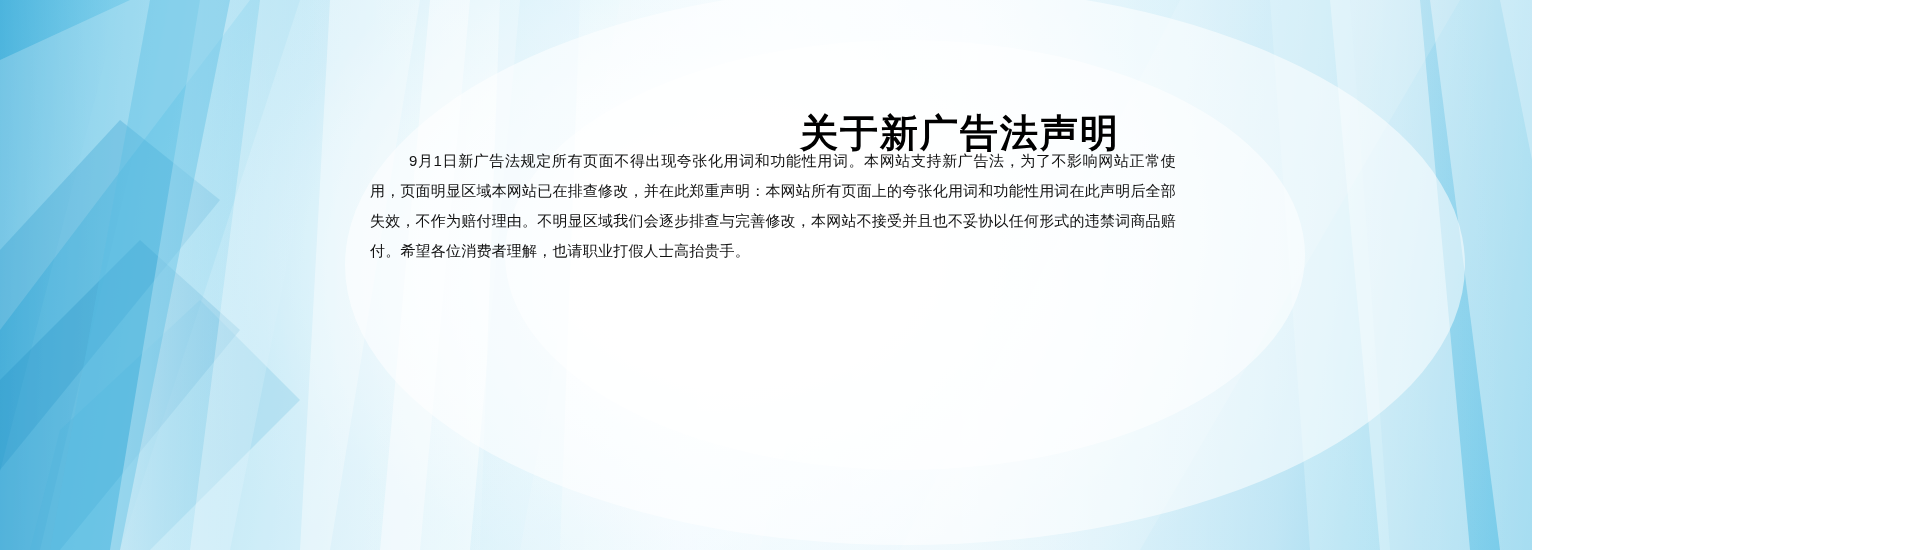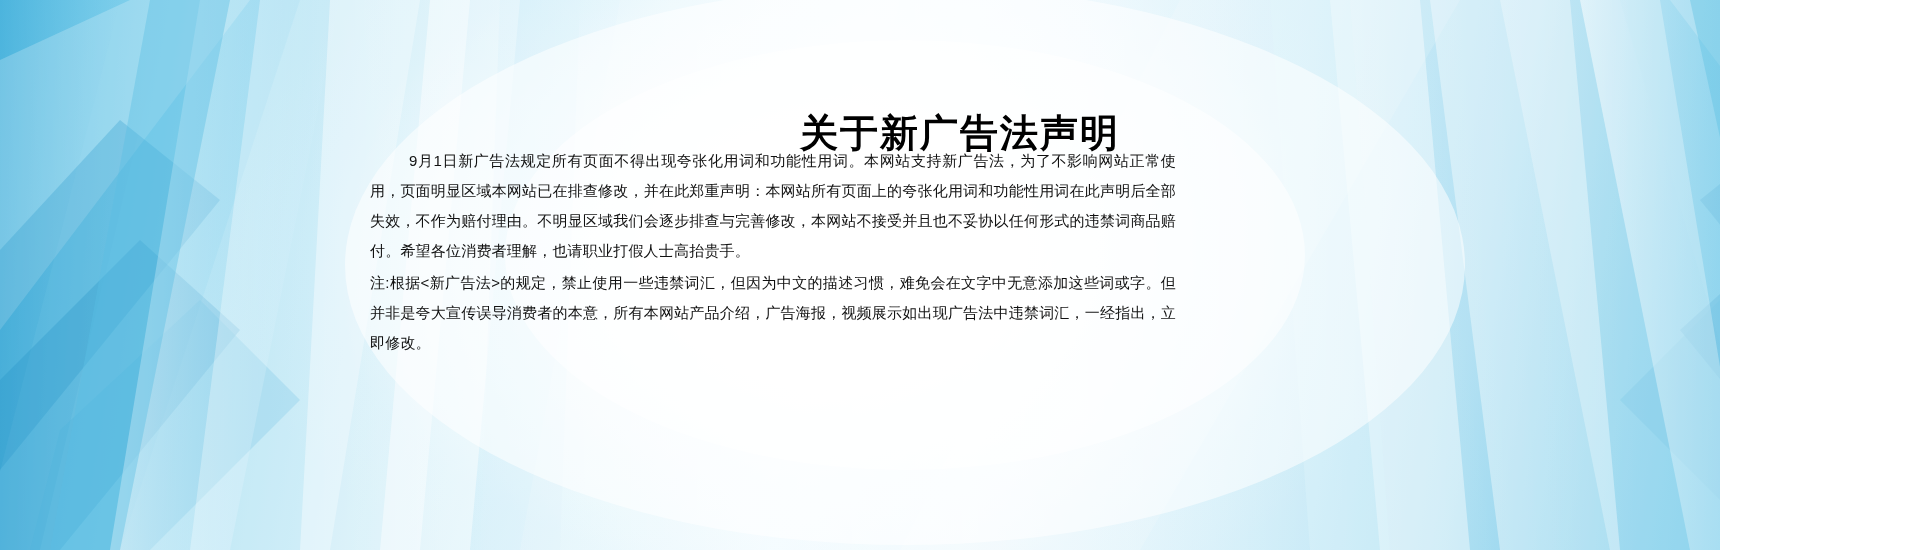--- a/index.html
+++ b/index.html
@@ -7,21 +7,21 @@
     margin: 0;
     padding: 0;
     background: #ffffff;
   }
   body {
     font-family: "Liberation Sans", "DejaVu Sans", sans-serif;
   }
 
   .banner {
     position: relative;
-    width: 1720px;
+    width: 1532px;
     height: 550px;
     overflow: hidden;
     background: #bfe4f4;
   }
 
   
   .bg-base {
     position: absolute;
     inset: 0;
     background:
@@ -154,17 +154,16 @@
     <ellipse cx="905" cy="265" rx="560" ry="280" fill="#ffffff" opacity="0.55"></ellipse>
     <ellipse cx="905" cy="255" rx="400" ry="215" fill="#ffffff" opacity="0.55"></ellipse>
   </svg>
 
   <div class="content">
 
     <h1 class="title">关于新广告法声明</h1>
 
     <div class="body-block">
       <p class="para para-indent">9月1日新广告法规定所有页面不得出现夸张化用词和功能性用词。本网站支持新广告法，为了不影响网站正常使用，页面明显区域本网站已在排查修改，并在此郑重声明：本网站所有页面上的夸张化用词和功能性用词在此声明后全部失效，不作为赔付理由。不明显区域我们会逐步排查与完善修改，本网站不接受并且也不妥协以任何形式的违禁词商品赔付。希望各位消费者理解，也请职业打假人士高抬贵手。</p>
-      <p class="para">注:根据&lt;新广告法&gt;的规定，禁止使用一些违禁词汇，但因为中文的描述习惯，难免会在文字中无意添加这些词或字。但并非是夸大宣传误导消费者的本意，所有本网站产品介绍，广告海报，视频展示如出现广告法中违禁词汇，一经指出，立即修改。</p>
     </div>
 
   </div>
 </div>
 
 </body></html>

